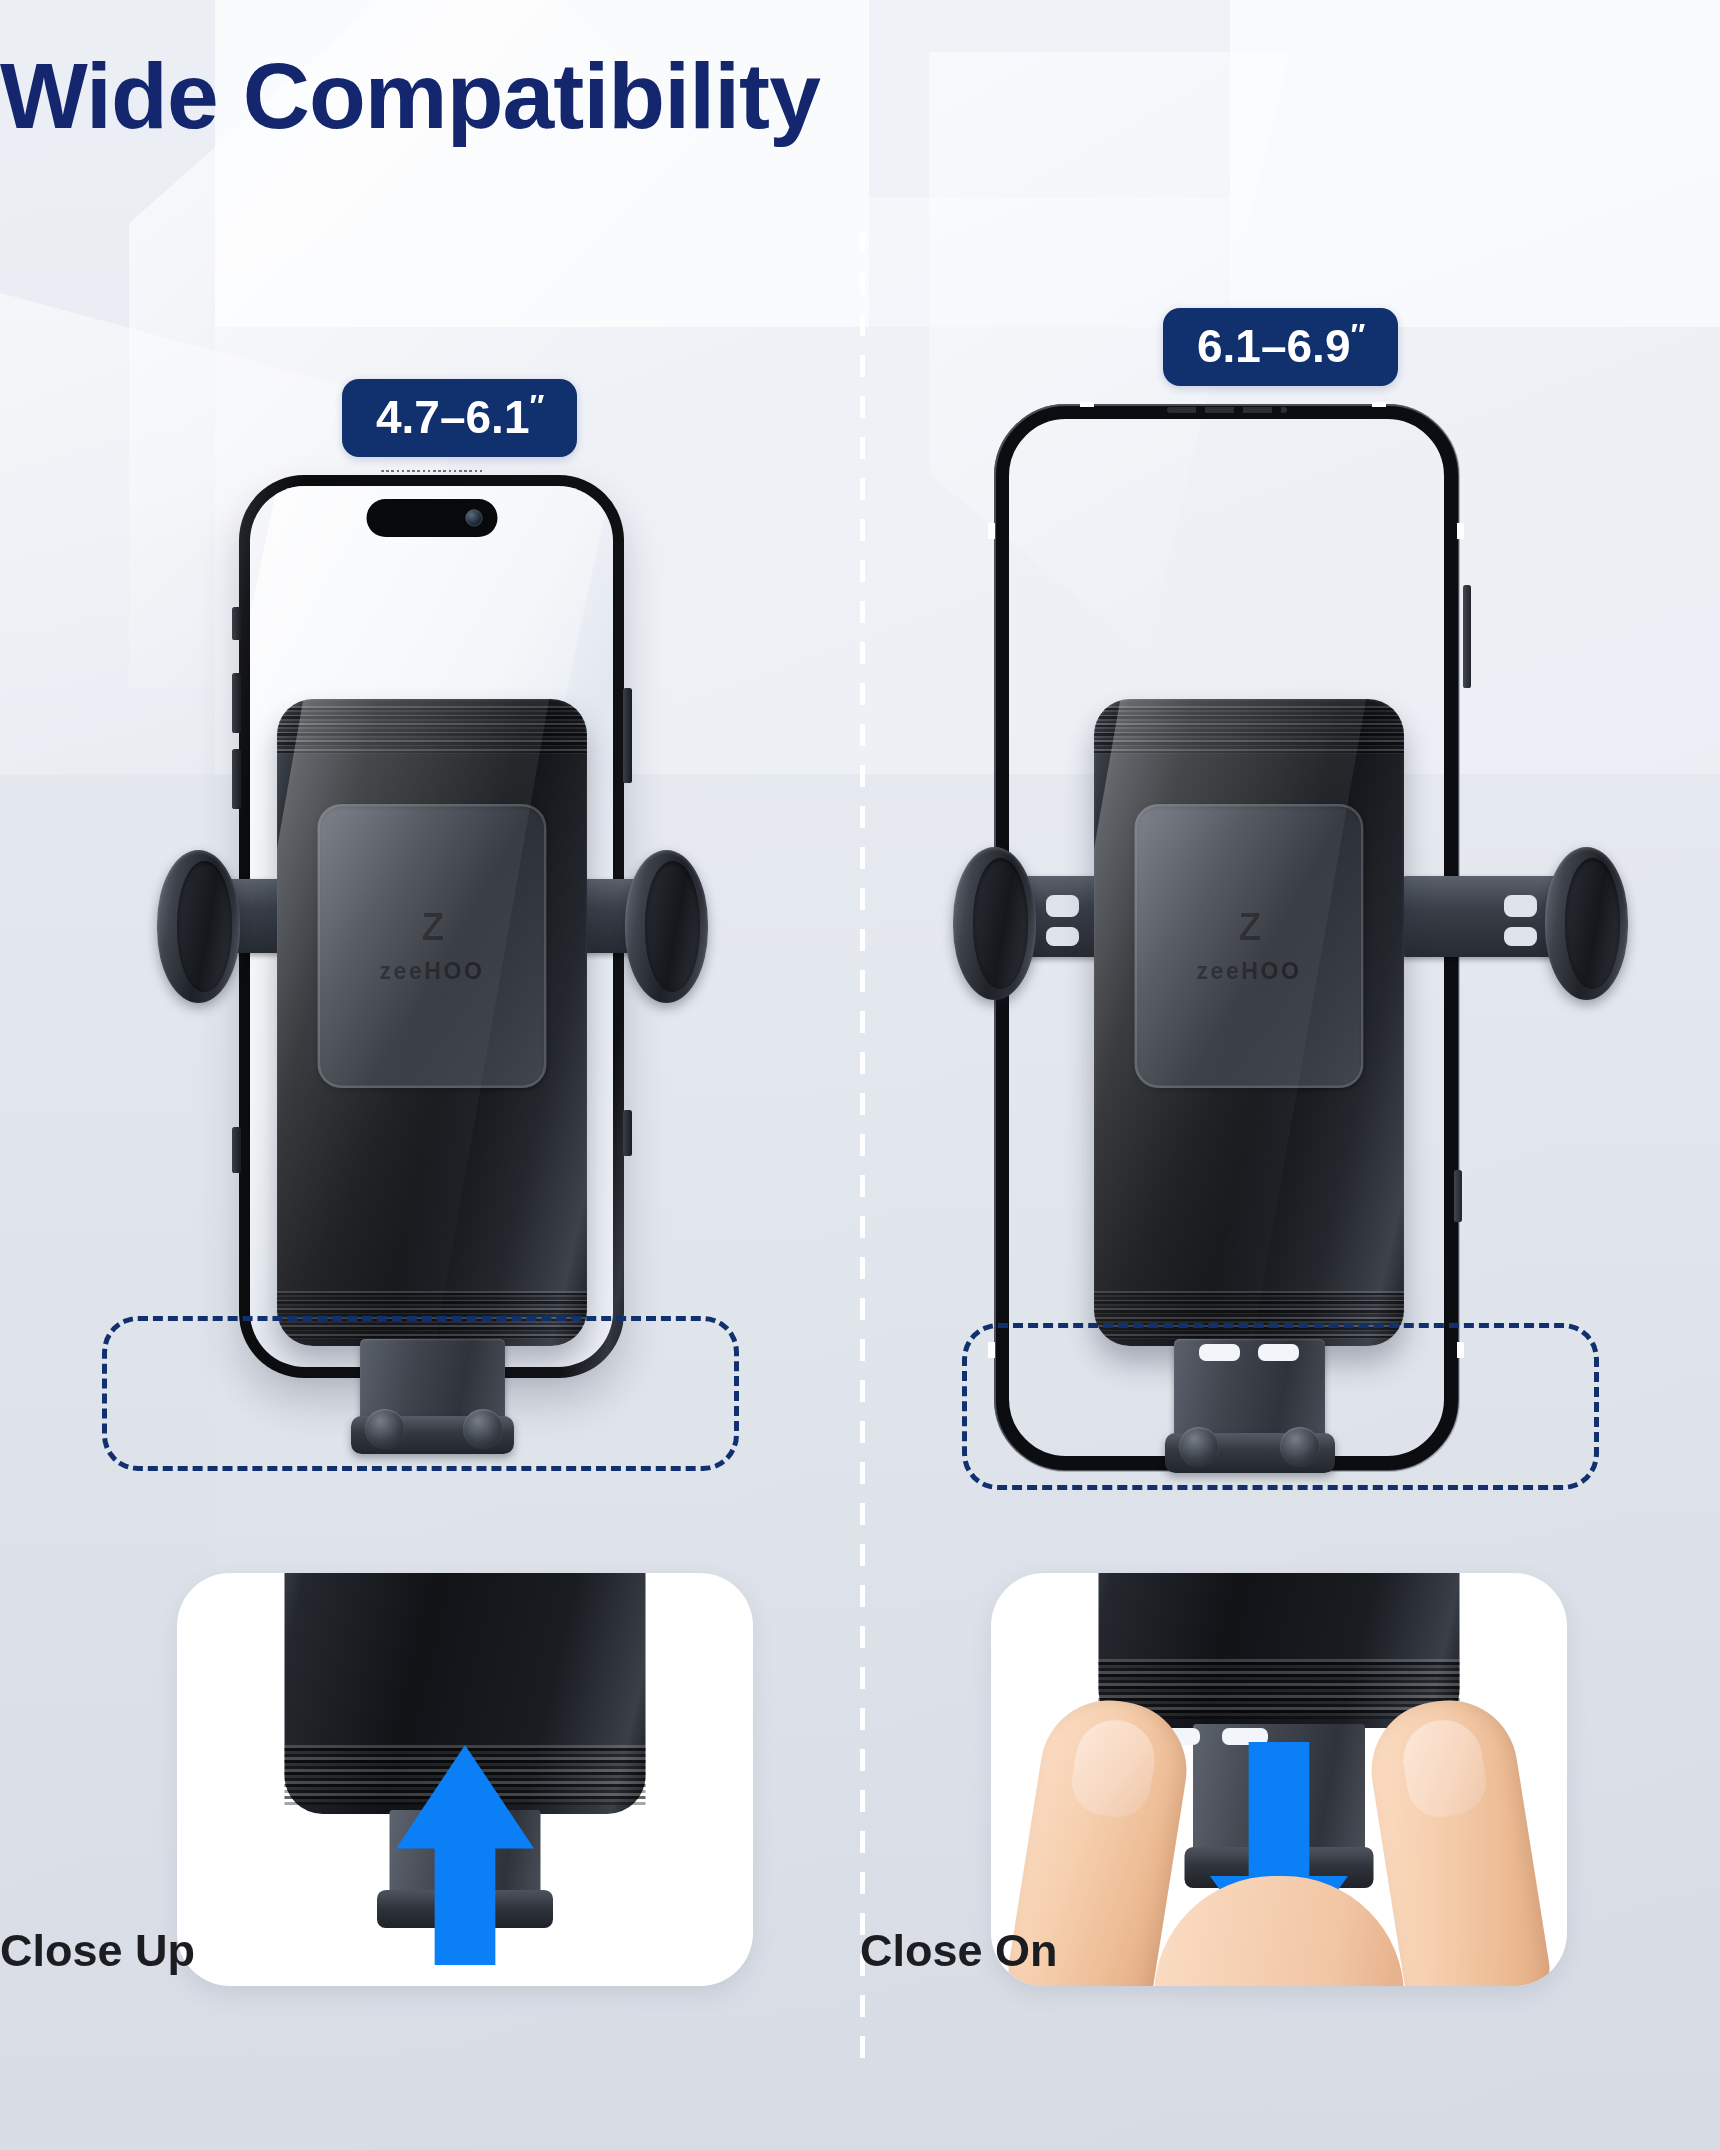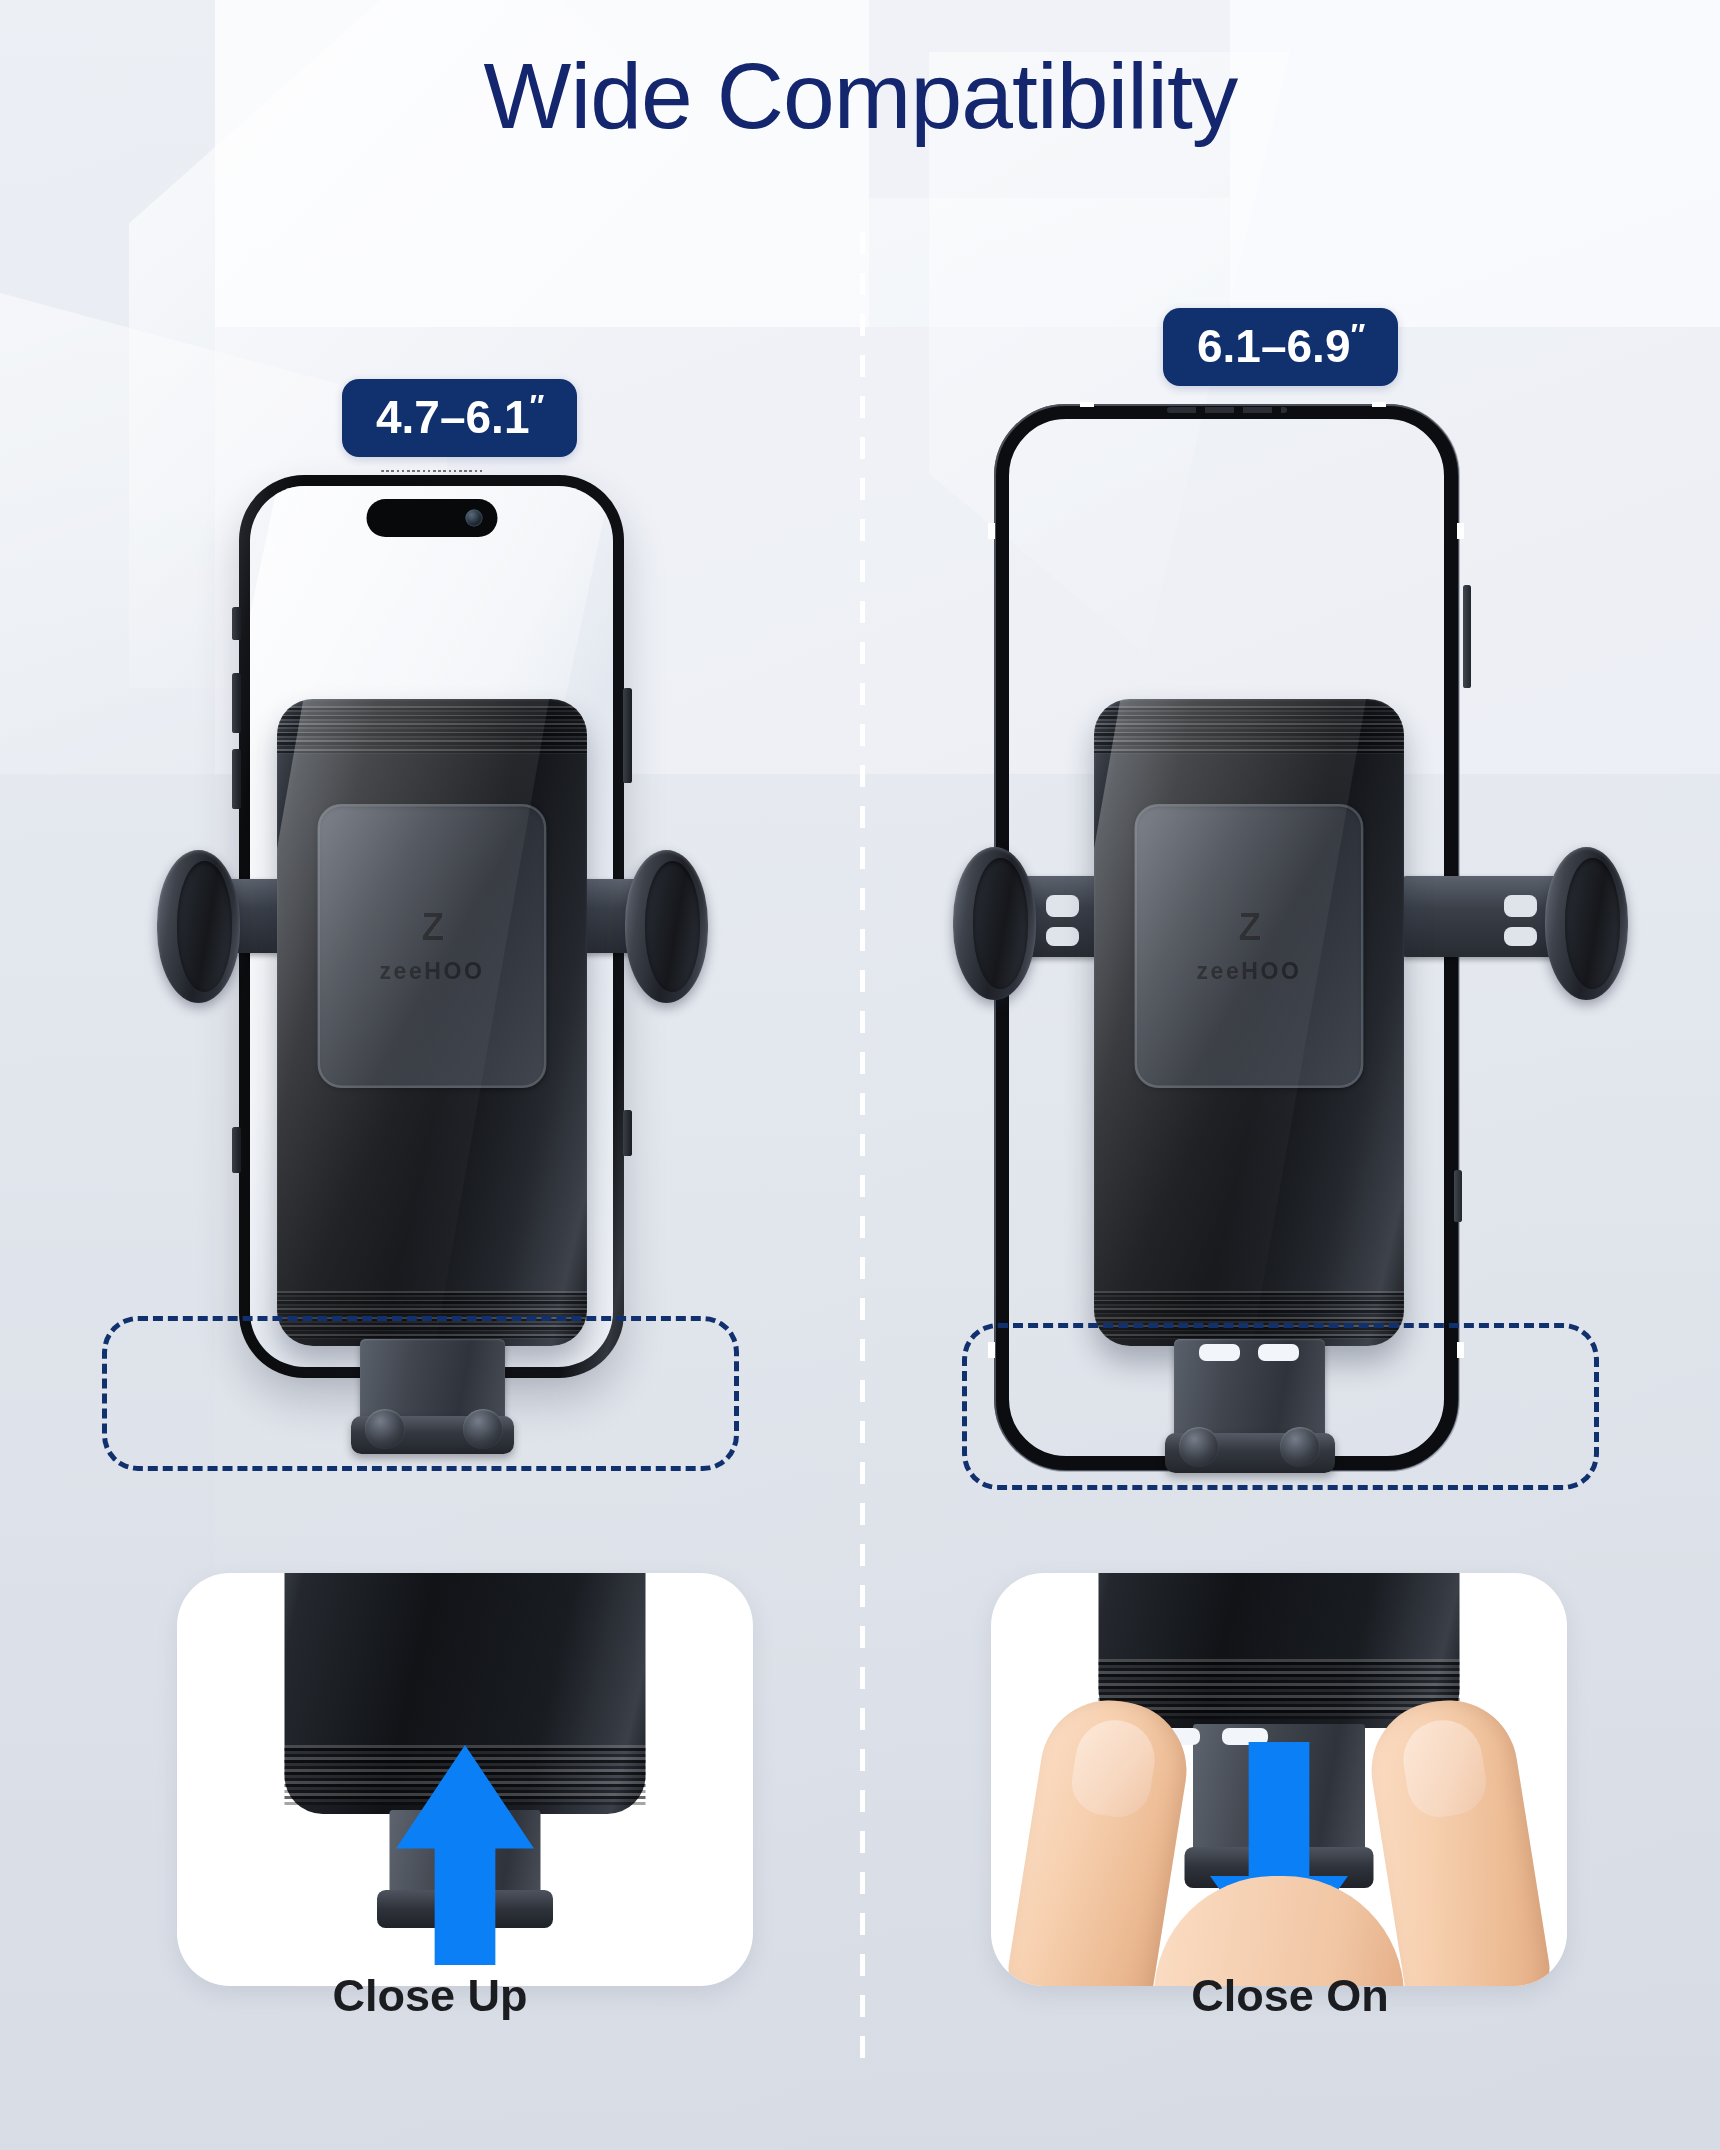--- a/index.html
+++ b/index.html
@@ -36,23 +36,22 @@
   }
   .diag3 {
     position:absolute; left:0; top:293px; width:447px; height:482px;
     background:linear-gradient(160deg,rgba(255,255,255,.5),rgba(255,255,255,0));
     clip-path:polygon(0 0,100% 25%,100% 100%,0 100%);
   }
 
   
   .title {
     position:absolute; top:43px; left:0; width:1721px;
-    text-align:center;
     font-size:93px;
-    font-weight:400;
+    font-weight:700;
     letter-spacing:-0.9px;
     color:#14276e;
     z-index:20;
   }
 
   
   .divider {
     position:absolute; left:860px; top:232px; width:5.2px; height:1833px;
     background:repeating-linear-gradient(180deg,#ffffff 0 22.4px,rgba(255,255,255,0) 22.4px 41px);
     z-index:6;
@@ -323,22 +322,22 @@
   }
   .thumb {
     position:absolute; left:50%; bottom:-53px; transform:translateX(-50%);
     width:250px; height:163px; border-radius:120px 120px 20.6px 20.6px;
     background:linear-gradient(100deg,#fbddc4,#f1c6a4 70%,#e4ad86);
     z-index:10;
   }
 
   
   .caption {
-    position:absolute; width:860px; text-align:center;
-    top:1970px;
+    position:absolute; width:860px; 
+    top:1925px;
     font-size:45px; font-weight:700; color:#1b1d21;
     z-index:26;
   }
   .caption-left  { left:0; }
   .caption-right { left:860px; }
 </style>
 </head>
 <body>
 
 <div class="bg">

